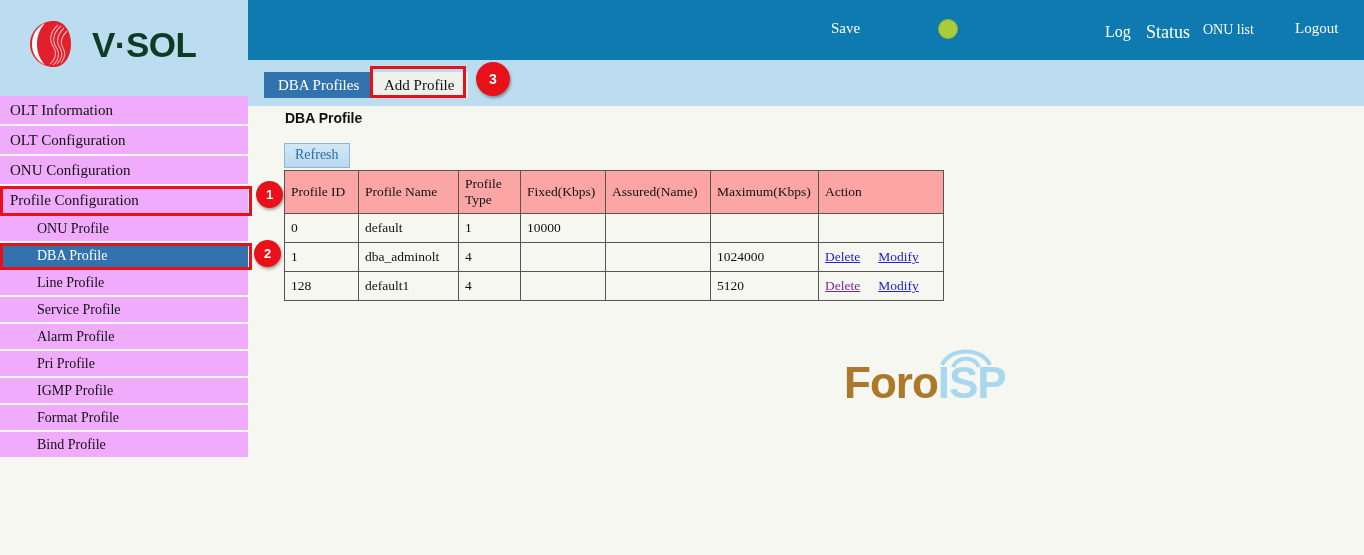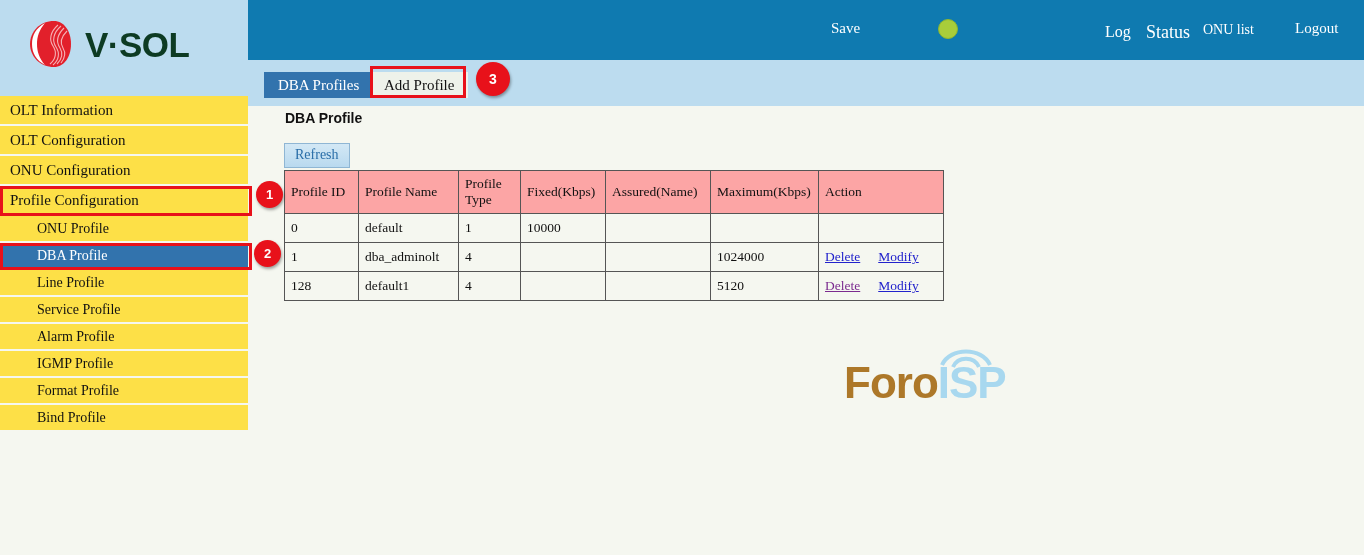--- a/index.html
+++ b/index.html
@@ -12,21 +12,21 @@
   }
   #root { position: relative; width: 1364px; height: 555px; }
 
   
   .logo-panel {
     position: absolute; left: 0; top: 0; width: 248px; height: 96px;
     background: #bcdcef;
   }
   .logo-wrap {
     position: absolute; left: 24px; top: 18px;
-    display: flex; align-items: center; gap: 9px;
+    display: flex; align-items: center; gap: 16px;
   }
   .logo-mark { position: relative; width: 52px; height: 52px; }
   .logo-text {
     font-family: "Liberation Sans", sans-serif;
     font-weight: bold; font-size: 35px; letter-spacing: -0.5px;
     color: #0d3b23; line-height: 1;
   }
 
   
   .header {
@@ -103,21 +103,21 @@
     color: #2222cc; text-decoration: underline; margin-right: 18px;
   }
   a.act.visited { color: #7b2b8f; }
 
   
   .sidebar {
     position: absolute; left: 0; top: 96px; width: 248px; height: 387px;
   }
   .side-item {
     width: 248px; height: 28px; margin-bottom: 2px;
-    background: #fde047; color: #111;
+    background: #f0abfc; color: #111;
     display: flex; align-items: center;
     font-size: 15px; padding-left: 10px;
   }
   .side-item.sub { font-size: 14px; padding-left: 37px; height: 25px; }
   .side-item.active { background: #3273ad; color: #ffffff; }
 
   
   .ann-box {
     position: absolute; border: 3px solid #e8111a; background: transparent;
   }
@@ -240,20 +240,21 @@
   <div class="sidebar">
     <div class="side-item">OLT Information</div>
     <div class="side-item">OLT Configuration</div>
     <div class="side-item">ONU Configuration</div>
     <div class="side-item">Profile Configuration</div>
     <div class="side-item sub">ONU Profile</div>
     <div class="side-item sub active">DBA Profile</div>
     <div class="side-item sub">Line Profile</div>
     <div class="side-item sub">Service Profile</div>
     <div class="side-item sub">Alarm Profile</div>
+    <div class="side-item sub">Pri Profile</div>
     <div class="side-item sub">IGMP Profile</div>
     <div class="side-item sub">Format Profile</div>
     <div class="side-item sub">Bind Profile</div>
   </div>
 
   <div class="ann-box" style="left:0px; top:186px; width:252px; height:30px;"></div>
   <div class="ann-box" style="left:0px; top:243px; width:252px; height:27px;"></div>
   <div class="ann-box" style="left:370px; top:66px; width:96px; height:32px;"></div>
 
   <div class="badge" style="left:256px; top:181px; width:27px; height:27px;">1</div>

